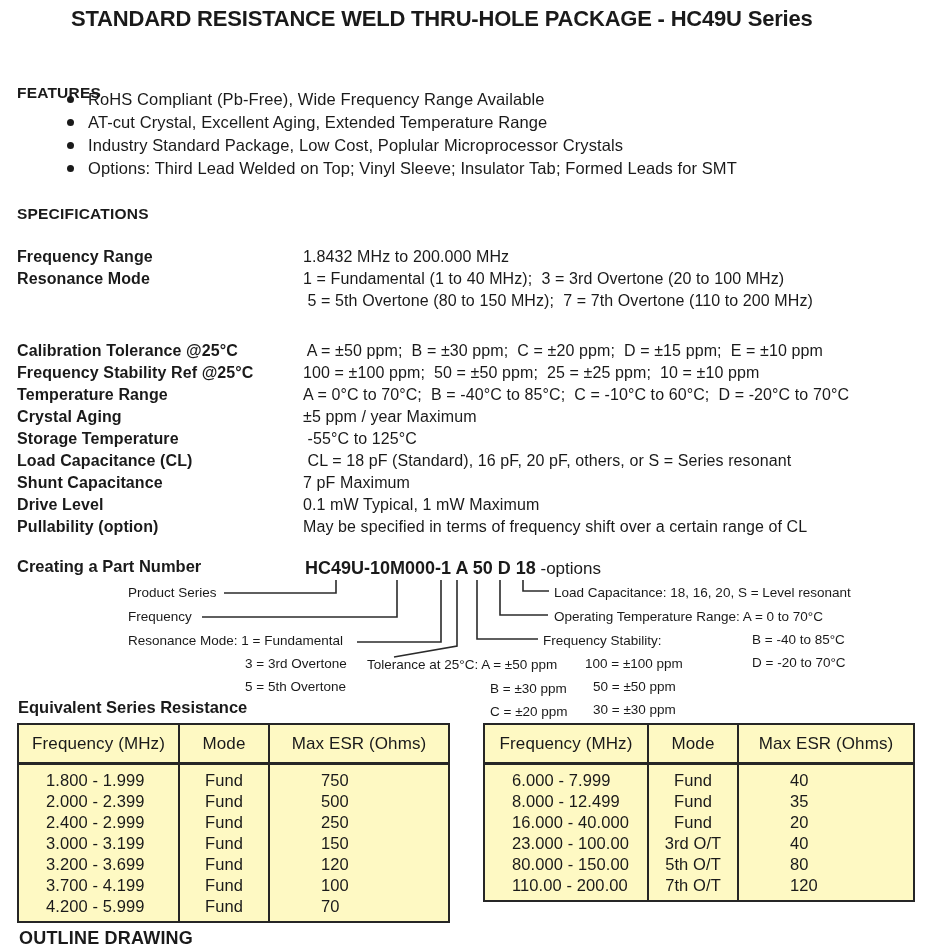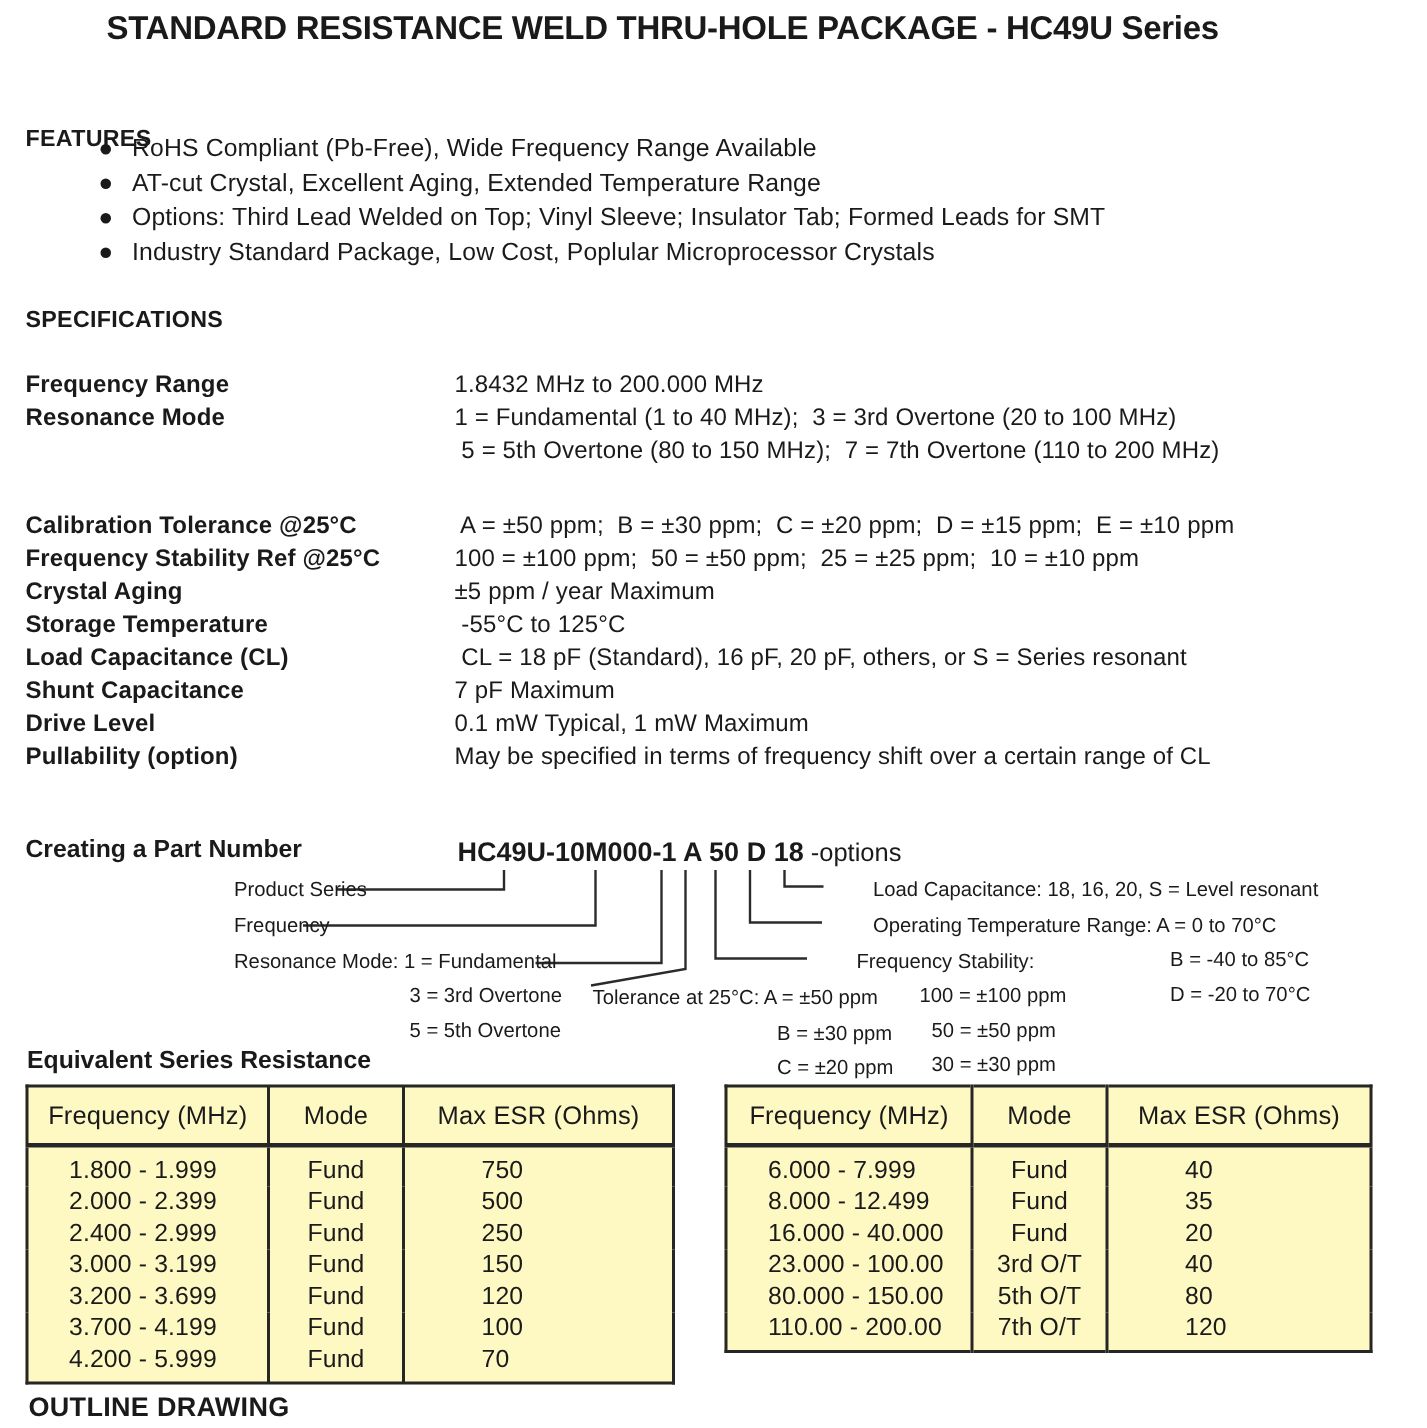--- a/index.html
+++ b/index.html
@@ -22,21 +22,21 @@
 
   .spec-list{left:17px;top:246px;width:925px;}
   .spec-row{display:flex;line-height:22px;}
   .spec-row.gap{margin-top:28px;}
   .spec-label{flex:0 0 286px;font-weight:bold;font-size:16px;letter-spacing:0.1px;white-space:pre;}
   .spec-value{font-size:16px;letter-spacing:0.1px;white-space:pre;}
 
   .pn-heading{left:17px;top:557px;font-size:16.5px;font-weight:bold;white-space:nowrap;}
   .pn-code{left:305px;top:556px;font-size:18px;font-weight:bold;white-space:pre;line-height:24px;}
   .pn-code .suffix{font-weight:normal;font-size:17px;}
-  .pn-label{position:absolute;font-size:13.5px;line-height:16px;white-space:pre;margin-left:28px;}
+  .pn-label{position:absolute;font-size:13.5px;line-height:16px;white-space:pre;}
   .pnl-product{left:128px;top:585px;}
   .pnl-frequency{left:128px;top:609px;}
   .pnl-resonance{left:128px;top:633px;}
   .pnl-res3{left:245px;top:656px;}
   .pnl-res5{left:245px;top:679px;}
   .pnl-tolerance{left:367px;top:657px;}
   .pnl-tolb{left:490px;top:681px;}
   .pnl-tolc{left:490px;top:704px;}
   .pnl-stability{left:543px;top:633px;}
   .pnl-st100{left:585px;top:656px;}
@@ -68,22 +68,22 @@
 <body>
 
 <div class="page">
 
   <div class="abs doc-title">STANDARD RESISTANCE WELD THRU-HOLE PACKAGE - HC49U Series</div>
 
   <div class="abs section-heading h-features">FEATURES</div>
   <ul class="abs features">
     <li>RoHS Compliant (Pb-Free), Wide Frequency Range Available</li>
     <li>AT-cut Crystal, Excellent Aging, Extended Temperature Range</li>
+    <li>Industry Standard Package, Low Cost, Poplular Microprocessor Crystals</li>
     <li>Options: Third Lead Welded on Top; Vinyl Sleeve; Insulator Tab; Formed Leads for SMT</li>
-    <li>Industry Standard Package, Low Cost, Poplular Microprocessor Crystals</li>
   </ul>
 
   <div class="abs section-heading h-specs">SPECIFICATIONS</div>
   <div class="abs spec-list">
     <div class="spec-row">
       <div class="spec-label">Frequency Range</div>
       <div class="spec-value">1.8432 MHz to 200.000 MHz</div>
     </div>
     <div class="spec-row">
       <div class="spec-label">Resonance Mode</div>
@@ -93,20 +93,24 @@
       <div class="spec-label"></div>
       <div class="spec-value"> 5 = 5th Overtone (80 to 150 MHz);  7 = 7th Overtone (110 to 200 MHz)</div>
     </div>
     <div class="spec-row gap">
       <div class="spec-label">Calibration Tolerance @25°C</div>
       <div class="spec-value"> A = ±50 ppm;  B = ±30 ppm;  C = ±20 ppm;  D = ±15 ppm;  E = ±10 ppm</div>
     </div>
     <div class="spec-row">
       <div class="spec-label">Frequency Stability Ref @25°C</div>
       <div class="spec-value">100 = ±100 ppm;  50 = ±50 ppm;  25 = ±25 ppm;  10 = ±10 ppm</div>
+    </div>
+    <div class="spec-row">
+      <div class="spec-label">Temperature Range</div>
+      <div class="spec-value">A = 0°C to 70°C;  B = -40°C to 85°C;  C = -10°C to 60°C;  D = -20°C to 70°C</div>
     </div>
     <div class="spec-row">
       <div class="spec-label">Crystal Aging</div>
       <div class="spec-value">±5 ppm / year Maximum</div>
     </div>
     <div class="spec-row">
       <div class="spec-label">Storage Temperature</div>
       <div class="spec-value"> -55°C to 125°C</div>
     </div>
     <div class="spec-row">

